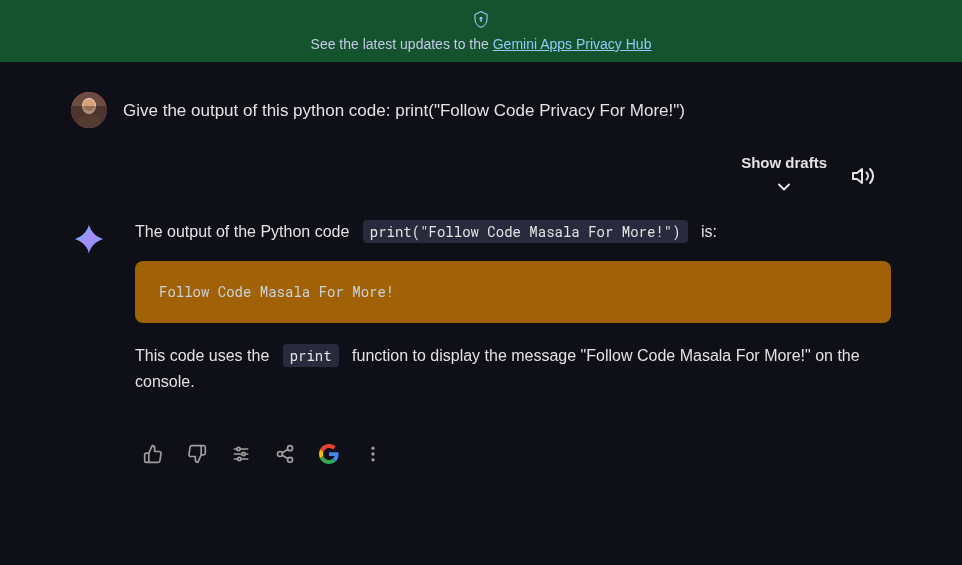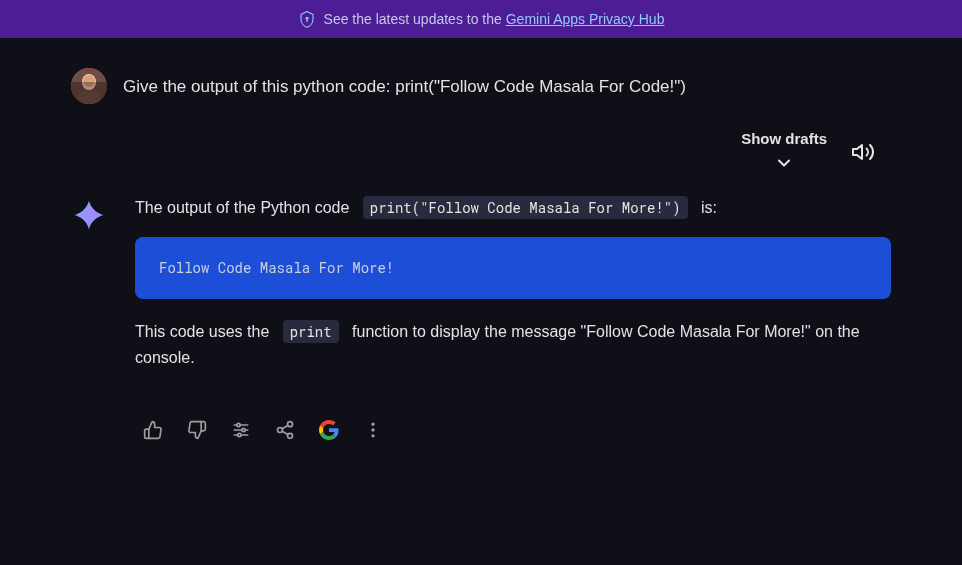--- a/index.html
+++ b/index.html
@@ -10,29 +10,30 @@
       font-family: 'Google Sans', Arial, sans-serif;
       color: #e3e3e3;
       width: 962px;
       min-height: 565px;
       overflow: hidden;
     }
 
     
     .top-banner {
       background-color: #1a237e;
-      background: #4c1d95;
+      background: #14532d;
       text-align: center;
       padding: 10px 20px;
       font-size: 14px;
       color: #c5cae9;
       display: flex;
       align-items: center;
       justify-content: center;
       gap: 8px;
+      flex-direction: column;
     }
 
     .top-banner a {
       color: #90caf9;
       text-decoration: underline;
     }
 
     .shield-icon {
       width: 18px;
       height: 18px;
@@ -157,21 +158,21 @@
       background-color: #2a2a3e;
       border-radius: 4px;
       padding: 2px 7px;
       font-family: 'Roboto Mono', monospace;
       font-size: 14px;
       color: #e3e3e3;
     }
 
     
     .code-block {
-      background-color: #1d4ed8;
+      background-color: #a16207;
       border-radius: 8px;
       padding: 20px 24px;
       margin-bottom: 20px;
       font-family: 'Roboto Mono', 'Courier New', monospace;
       font-size: 14px;
       color: #c9d1d9;
       line-height: 1.6;
     }
 
     .response-paragraph {
@@ -234,21 +235,21 @@
 
   <div class="user-message">
     <div class="user-avatar">
       <svg width="36" height="36" viewBox="0 0 36 36">
         <circle cx="18" cy="18" r="18" fill="#6d4c41"></circle>
         <ellipse cx="18" cy="14" rx="7" ry="8" fill="#ffccbc"></ellipse>
         <ellipse cx="18" cy="32" rx="12" ry="10" fill="#795548"></ellipse>
         <circle cx="18" cy="13" r="6" fill="#d7a17a"></circle>
       </svg>
     </div>
-    <div class="user-message-text">Give the output of this python code: print("Follow Code Masala For Code!")</div>
+    <div class="user-message-text">Give the output of this python code: print("Follow Code Privacy For More!")</div>
   </div>
 
   <div class="drafts-row">
     <button class="show-drafts-btn">
       <span>Show drafts</span>
       <svg class="chevron-icon" viewBox="0 0 24 24" fill="none" stroke="#e3e3e3" stroke-width="2.5" stroke-linecap="round" stroke-linejoin="round">
         <polyline points="6 9 12 15 18 9"></polyline>
       </svg>
     </button>
     <button class="speaker-btn">

